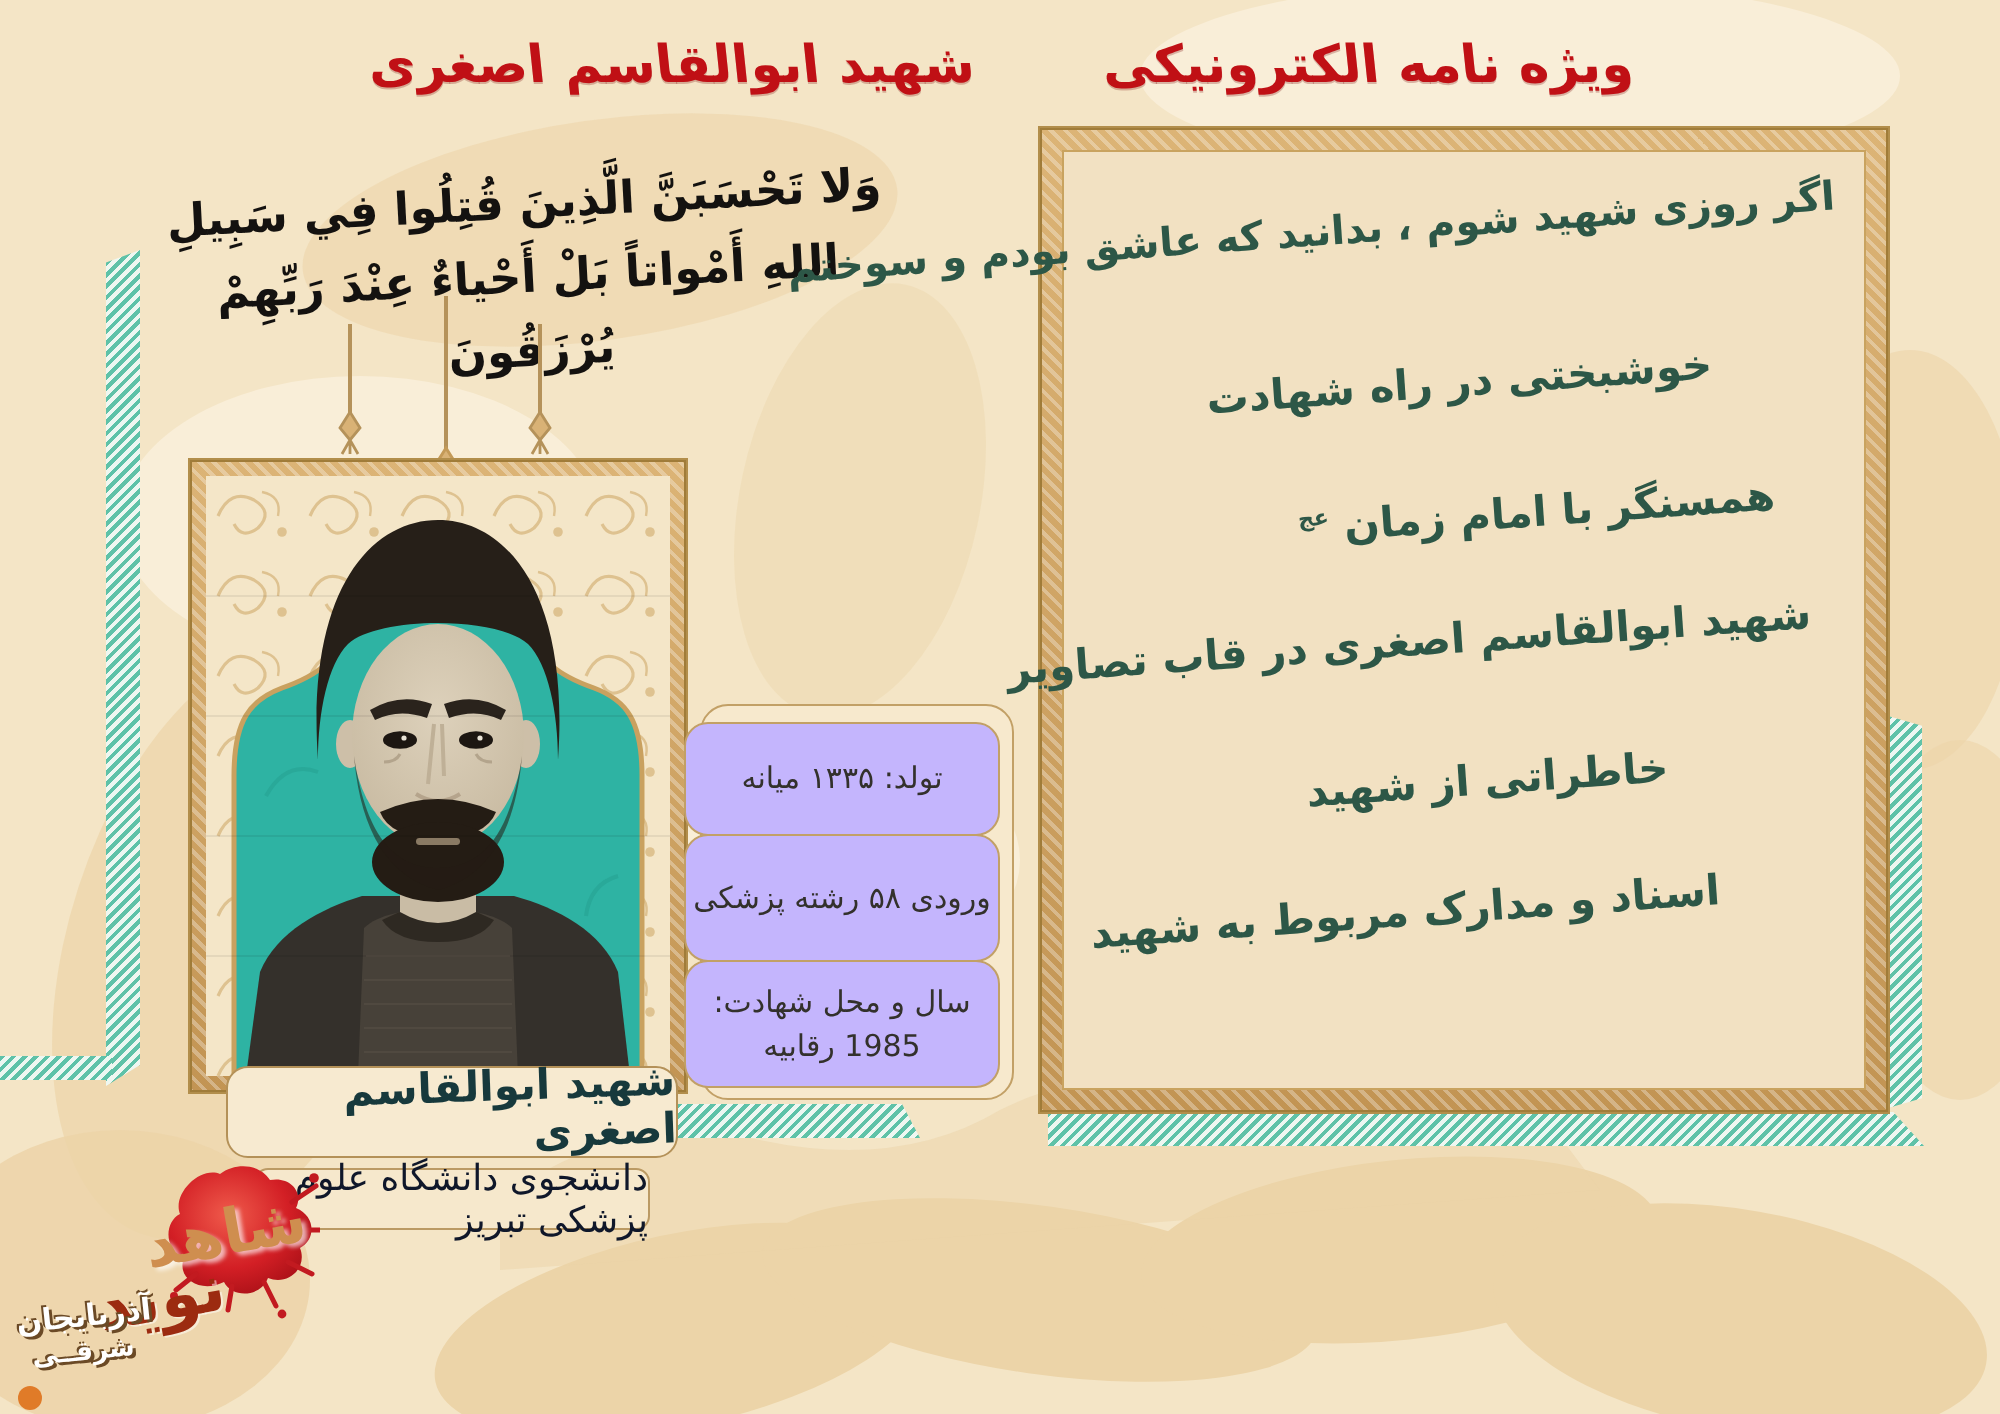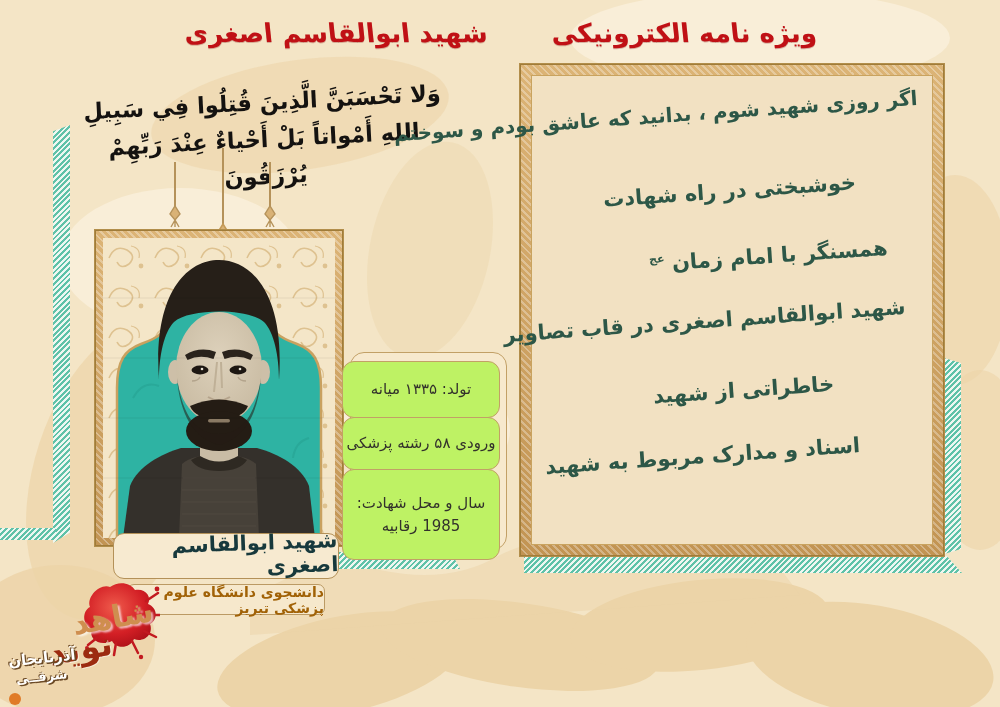--- a/index.html
+++ b/index.html
@@ -45,35 +45,35 @@
   .frame{left:95px;top:230px;width:232px;height:300px;padding:8px;}
   .frame-inner{width:232px;height:300px;background:#f4e6c8;overflow:hidden;}
   .hangline{width:1.5px;background:#b5925a;}
   .motif{left:186px;top:220px;}
 
   
   .info-backing{left:350px;top:352px;width:155px;height:196px;
                 border:1.5px solid #c2a066;border-radius:14px;background:#f7e9cd;}
   .info-stack{left:342px;top:362px;width:158px;}
   .info-box{box-sizing:border-box;border:1.5px solid #c2a066;border-radius:12px;
-            background:#bef264;display:flex;flex-direction:column;justify-content:center;
+            background:#c4b5fd;display:flex;flex-direction:column;justify-content:center;
             align-items:center;margin-top:-1px;direction:rtl;
             color:#33312c;font-size:15px;line-height:1.5;text-align:center;}
-  .ib1{height:57px;} .ib2{height:53px;} .ib3{height:91px;}
+  .ib1{height:57px;} .ib2{height:64px;} .ib3{height:64px;}
 
   
   .name-box{left:113px;top:533px;width:226px;height:46px;box-sizing:border-box;
             border:1.5px solid #b49158;border-radius:11px;background:#f7ead0;
             display:flex;align-items:center;justify-content:center;}
   .name-box span{color:#17393c;font-size:21px;font-weight:bold;direction:rtl;
                  transform:rotate(-2deg);}
   .affil-box{left:127px;top:584px;width:198px;height:31px;box-sizing:border-box;
              border:1px solid #bb9a64;border-radius:7px;background:#f6e8cc;
              display:flex;align-items:center;justify-content:center;}
-  .affil-box span{color:#a16207;font-size:14px;font-weight:bold;direction:rtl;}
+  .affil-box span{color:#0f172a;font-size:18px;font-weight:normal;direction:rtl;}
 
   
   .panel{left:520px;top:64px;width:402px;height:470px;padding:11px;}
   .panel-inner{position:relative;width:402px;height:470px;background:#f2e1c2;
                border:1px solid #c9a35f;box-sizing:border-box;}
   .menu-item{position:absolute;direction:rtl;white-space:nowrap;color:#2d5747;
              font-size:21px;font-weight:600;transform:rotate(-4deg);cursor:pointer;}
   .menu-item sup{font-size:11px;font-weight:bold;}
 
   

